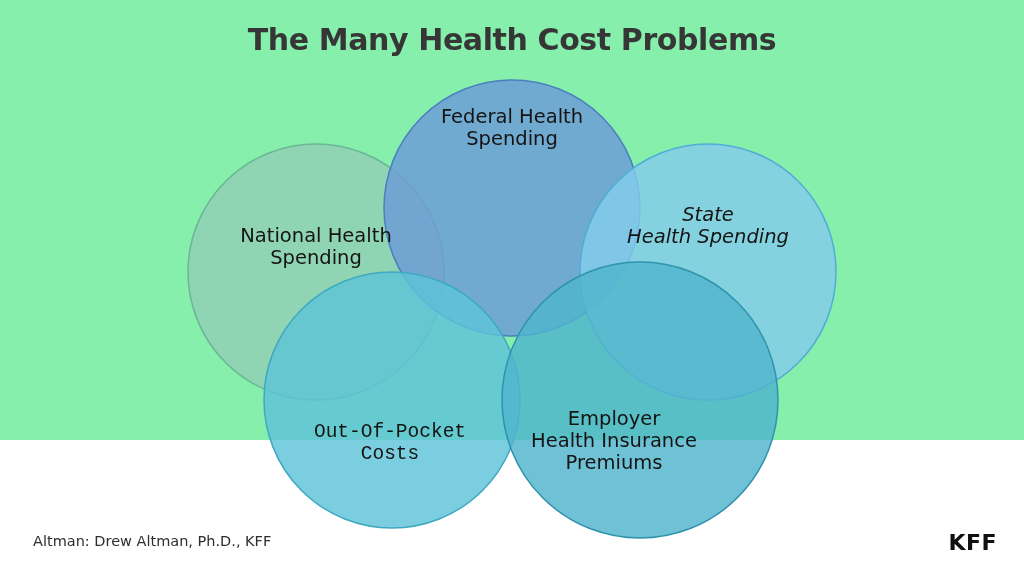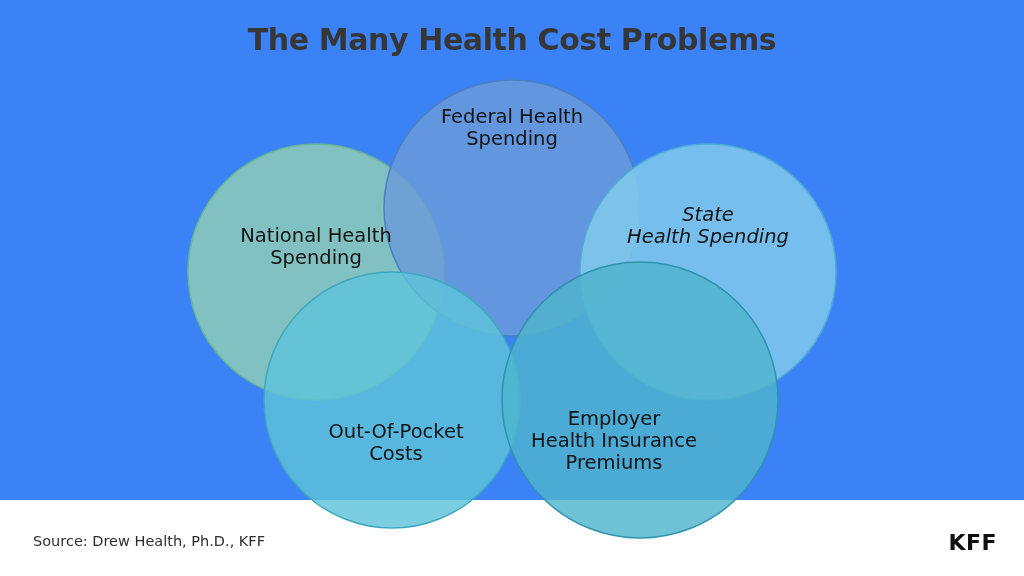--- a/index.html
+++ b/index.html
@@ -9,22 +9,22 @@
   body {
     width: 1024px;
     height: 576px;
     background: #ffffff;
     font-family: "DejaVu Sans", "Liberation Sans", sans-serif;
     overflow: hidden;
   }
   #page {
     position: relative;
     width: 1024px;
-    height: 500px;
-    background: #3b82f6;
+    height: 440px;
+    background: #86efac;
   }
 
   
   #chart-title {
     position: absolute;
     top: 22px;
     left: 0;
     width: 1024px;
     text-align: center;
     font-size: 30px;
@@ -53,21 +53,21 @@
     text-align: center;
     color: #141414;
     font-size: 19.5px;
     line-height: 22px;
     white-space: pre-line;
     pointer-events: none;
   }
   #label-national  { left: 196px; top: 225px; width: 240px; }
   #label-federal   { left: 392px; top: 106px; width: 240px; }
   #label-state     { left: 588px; top: 204px; width: 240px; font-style: italic; }
-  #label-oop       { left: 276px; top: 421px; width: 240px; }
+  #label-oop       { left: 270px; top: 421px; width: 240px; font-family: Liberation Mono, monospace; }
   #label-employer  { left: 494px; top: 408px; width: 240px; }
 
   
   #source-note {
     position: absolute;
     left: 33px;
     top: 533px;
     font-size: 14.5px;
     color: #2e2e2e;
   }
@@ -109,17 +109,17 @@
 Health Spending</div>
 
     <div class="venn-label" id="label-oop" style="color: rgb(20, 20, 20);">Out-Of-Pocket
 Costs</div>
 
     <div class="venn-label" id="label-employer" style="color: rgb(20, 20, 20);">Employer
 Health Insurance
 Premiums</div>
   </div>
 
-  <div id="source-note">Source: Drew Health, Ph.D., KFF</div>
+  <div id="source-note">Altman: Drew Altman, Ph.D., KFF</div>
 
   <div id="kff-logo">KFF</div>
 
 </div>
 
 </body></html>

